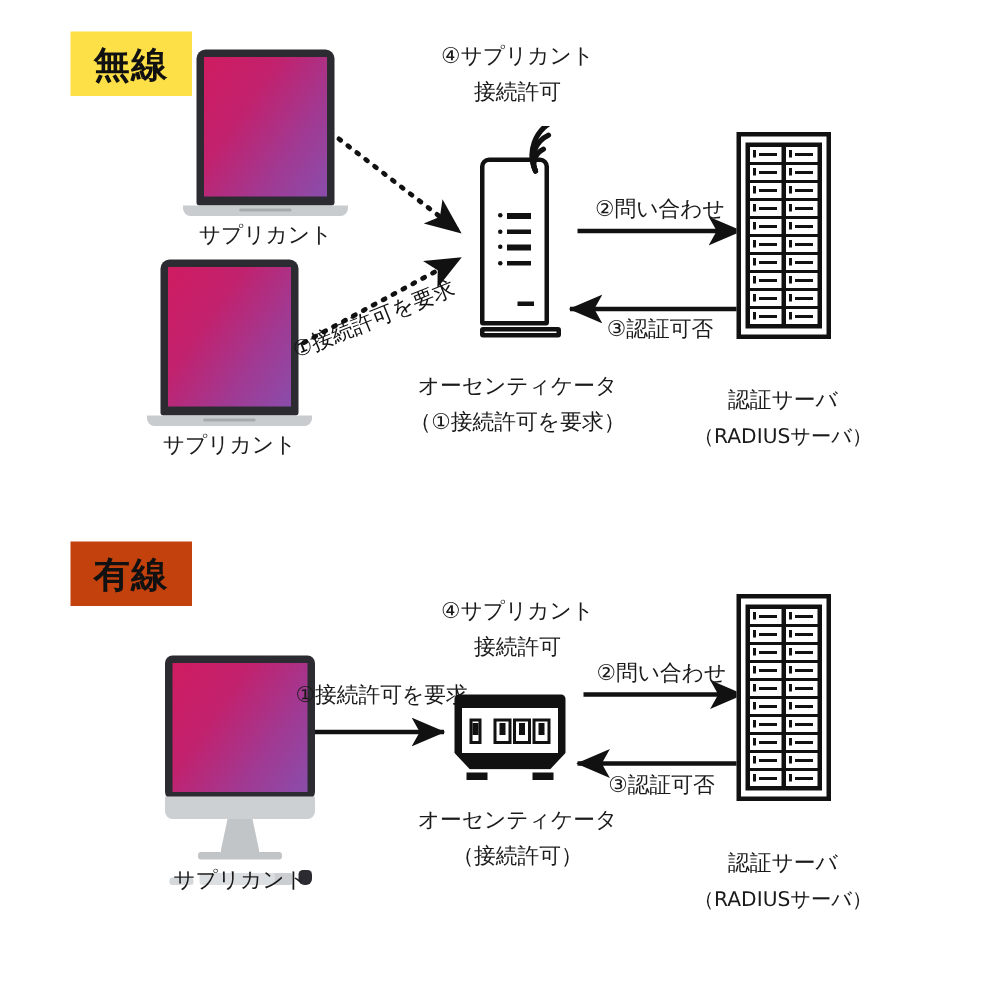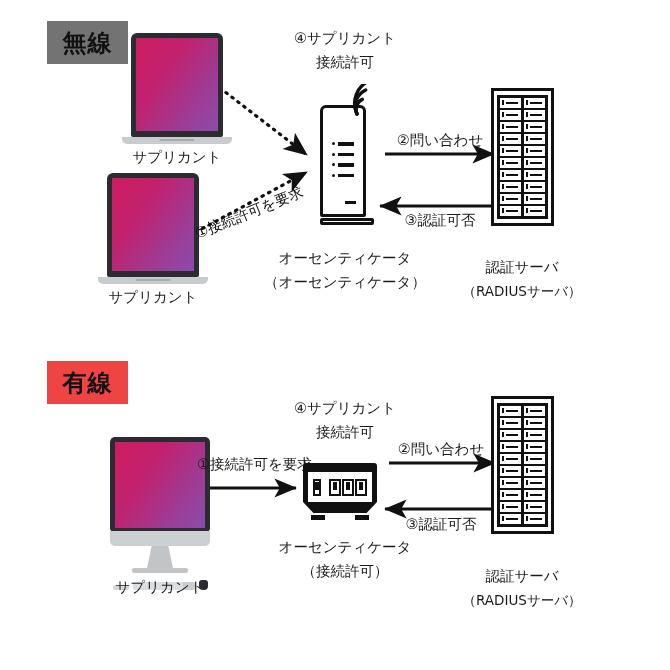--- a/index.html
+++ b/index.html
@@ -22,25 +22,25 @@
   
   .badge {
     position: absolute;
     display: flex; align-items: center; justify-content: center;
     font-size: 24px; font-weight: 700; letter-spacing: 1px;
     color: #111111;
     font-family: "DejaVu Sans", "Liberation Sans", sans-serif;
   }
   #badge-wireless {
     left: 47px; top: 21px; width: 81px; height: 43px;
-    background: #737373;
+    background: #fde047;
   }
   #badge-wired {
     left: 47px; top: 361px; width: 81px; height: 43px;
-    background: #ef4444;
+    background: #c2410c;
   }
 
   
   .lbl {
     position: absolute;
     font-size: 14.5px;
     font-family: "DejaVu Sans", "Liberation Sans", sans-serif;
     color: #1a1a1a;
     white-space: nowrap;
     line-height: 1.32;
@@ -294,21 +294,21 @@
 
   <svg class="abs" style="left:352px; top:84px;" width="34" height="34" viewBox="0 0 34 34">
     <g fill="none" stroke="#111" stroke-width="3.4" stroke-linecap="round">
       <path d="M5 30 A 11 11 0 0 1 16 19" transform="rotate(-25 5 30)"></path>
       <path d="M5 30 A 18 18 0 0 1 23 12" transform="rotate(-25 5 30)"></path>
       <path d="M5 30 A 25 25 0 0 1 30 5" transform="rotate(-25 5 30)"></path>
     </g>
   </svg>
 
   <div class="lbl center" style="left:345px; top:249px;">オーセンティケータ</div>
-  <div class="lbl center" style="left:345px; top:273px;">（オーセンティケータ）</div>
+  <div class="lbl center" style="left:345px; top:273px;">（①接続許可を要求）</div>
 
   <div class="lbl center" style="left:440px; top:131px;">②問い合わせ</div>
   <div class="lbl center" style="left:440px; top:211px;">③認証可否</div>
 
   <div class="server" style="left:491px; top:88px;">
     <div class="frame">
       <div class="inner">
         <div class="rowr">
             <div class="blade">
               <u></u>

